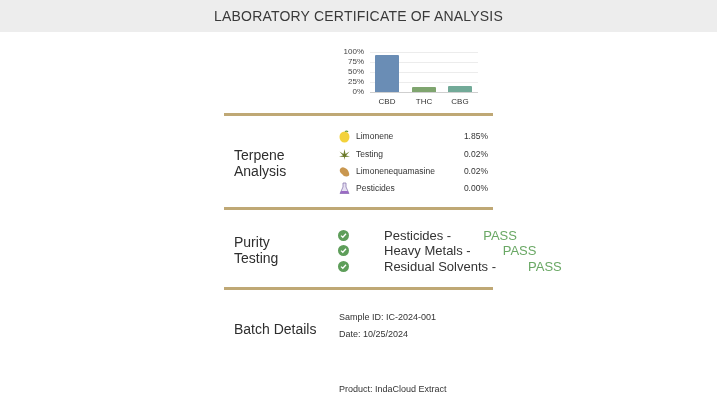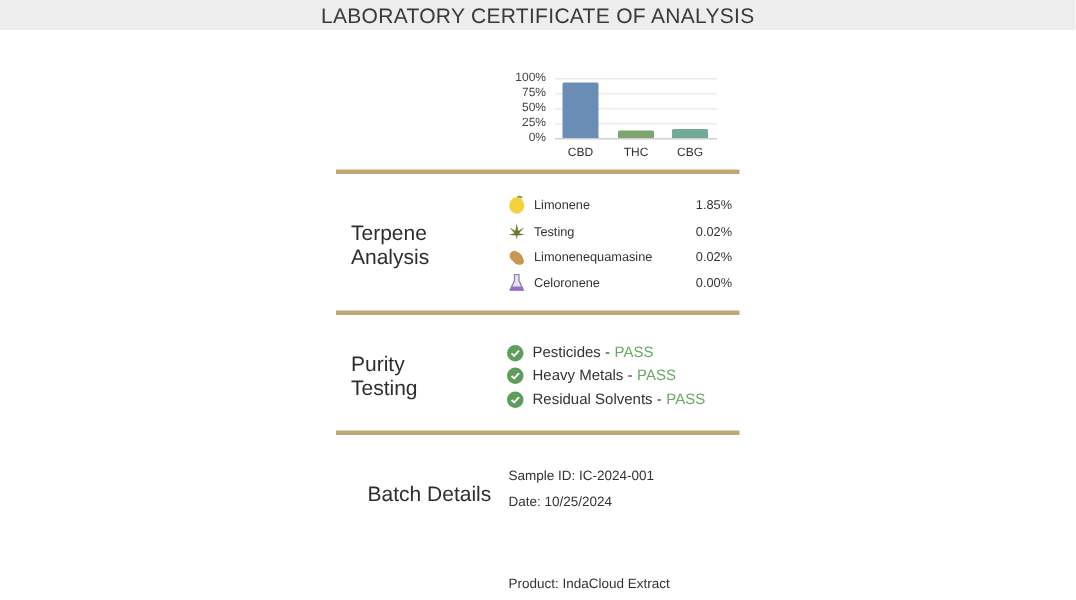--- a/index.html
+++ b/index.html
@@ -4,21 +4,21 @@
 <style>
   html, body { margin: 0; padding: 0; }
   body {
     width: 717px; height: 400px; overflow: hidden;
     background: #ffffff;
     font-family: "Liberation Sans", "DejaVu Sans", sans-serif;
     color: #333;
     position: relative;
   }
   .header {
-    position: absolute; left: 0; top: 0; width: 717px; height: 20px;
+    position: absolute; left: 0; top: 0; width: 717px; height: 32px;
     background: #ededed;
     display: flex; align-items: center; justify-content: center;
   }
   .header-title {
     font-size: 14px; color: #3a3a3a; letter-spacing: 0.2px;
   }
   .section-label {
     position: absolute; left: 10px; font-size: 14px; color: #2e2e2e; line-height: 16px;
   }
   .divider {
@@ -30,21 +30,21 @@
   .gridline { position: absolute; left: 34px; width: 108px; height: 1px; background: #ececec; }
   .axis { position: absolute; left: 34px; width: 108px; height: 1px; background: #cfcfcf; }
   .bar { position: absolute; border-radius: 1px 1px 0 0; }
   .xtick { position: absolute; font-size: 8px; color: #333; width: 30px; text-align: center; }
   
   .terp-row { position: absolute; left: 338px; width: 150px; height: 14px; display: flex; align-items: center; }
   .terp-icon { width: 13px; height: 13px; margin-right: 5px; display: inline-flex; align-items: center; justify-content: center; }
   .terp-name { font-size: 8.5px; color: #333; flex: 1; }
   .terp-val { font-size: 8.5px; color: #333; text-align: center; }
   
-  .pur-row { position: absolute; left: 338px; height: 14px; display: flex; align-items: center; font-size: 10px; color: #333; }
+  .pur-row { position: absolute; left: 338px; height: 14px; display: flex; align-items: center; font-size: 13px; color: #333; gap: 29px; }
   .check { width: 11px; height: 11px; border-radius: 50%; background: #5e9e5a; margin-right: 6px; display: inline-flex; align-items: center; justify-content: center; }
   .pass { color: #6aa865; margin-left: 3px; }
   
   .batch-line { position: absolute; left: 339px; font-size: 9px; color: #333; line-height: 12px; }
 </style>
 </head>
 <body>
 
 <div class="header">
   <span class="header-title">LABORATORY CERTIFICATE OF ANALYSIS</span>
@@ -107,21 +107,21 @@
   <span class="terp-name">Limonenequamasine</span>
   <span class="terp-val">0.02%</span>
 </div>
 <div class="terp-row" style="top:181px;">
   <span class="terp-icon">
     <svg width="13" height="13" viewBox="0 0 13 13">
         <path d="M5 1 H8 V5 L11 11.5 H2 L5 5 Z" fill="#e6e0f2" stroke="#8a7ab0" stroke-width="0.8"></path>
         <path d="M3.2 9 H9.8 L11 11.5 H2 Z" fill="#9b6ac4"></path>
       </svg>
   </span>
-  <span class="terp-name">Celoronene</span>
+  <span class="terp-name">Pesticides</span>
   <span class="terp-val">0.00%</span>
 </div>
 
 <div class="divider" style="top:207px;"></div>
 
 <div class="section-label" style="left:234px; top:234px;">
   <div>Purity</div>
   <div>Testing</div>
 </div>
 
@@ -148,18 +148,18 @@
       <svg width="7" height="7" viewBox="0 0 7 7">
         <path d="M1 3.6 L2.8 5.3 L6 1.7" stroke="#fff" stroke-width="1.3" fill="none"></path>
       </svg>
     </span>
   <span>Residual Solvents - </span>
     <span class="pass">PASS</span>
 </div>
 
 <div class="divider" style="top:287px;"></div>
 
-<div class="section-label" style="left:234px; top:321px;margin-left:11px;">
+<div class="section-label" style="left:234px; top:321px;">
   <div>Batch Details</div>
 </div>
 <div class="batch-line" style="top:311px;">Sample ID: IC-2024-001</div>
 <div class="batch-line" style="top:328px;">Date: 10/25/2024</div>
 <div class="batch-line" style="top:335px;margin-top:48px;">Product: IndaCloud Extract</div>
 
 </body></html>

